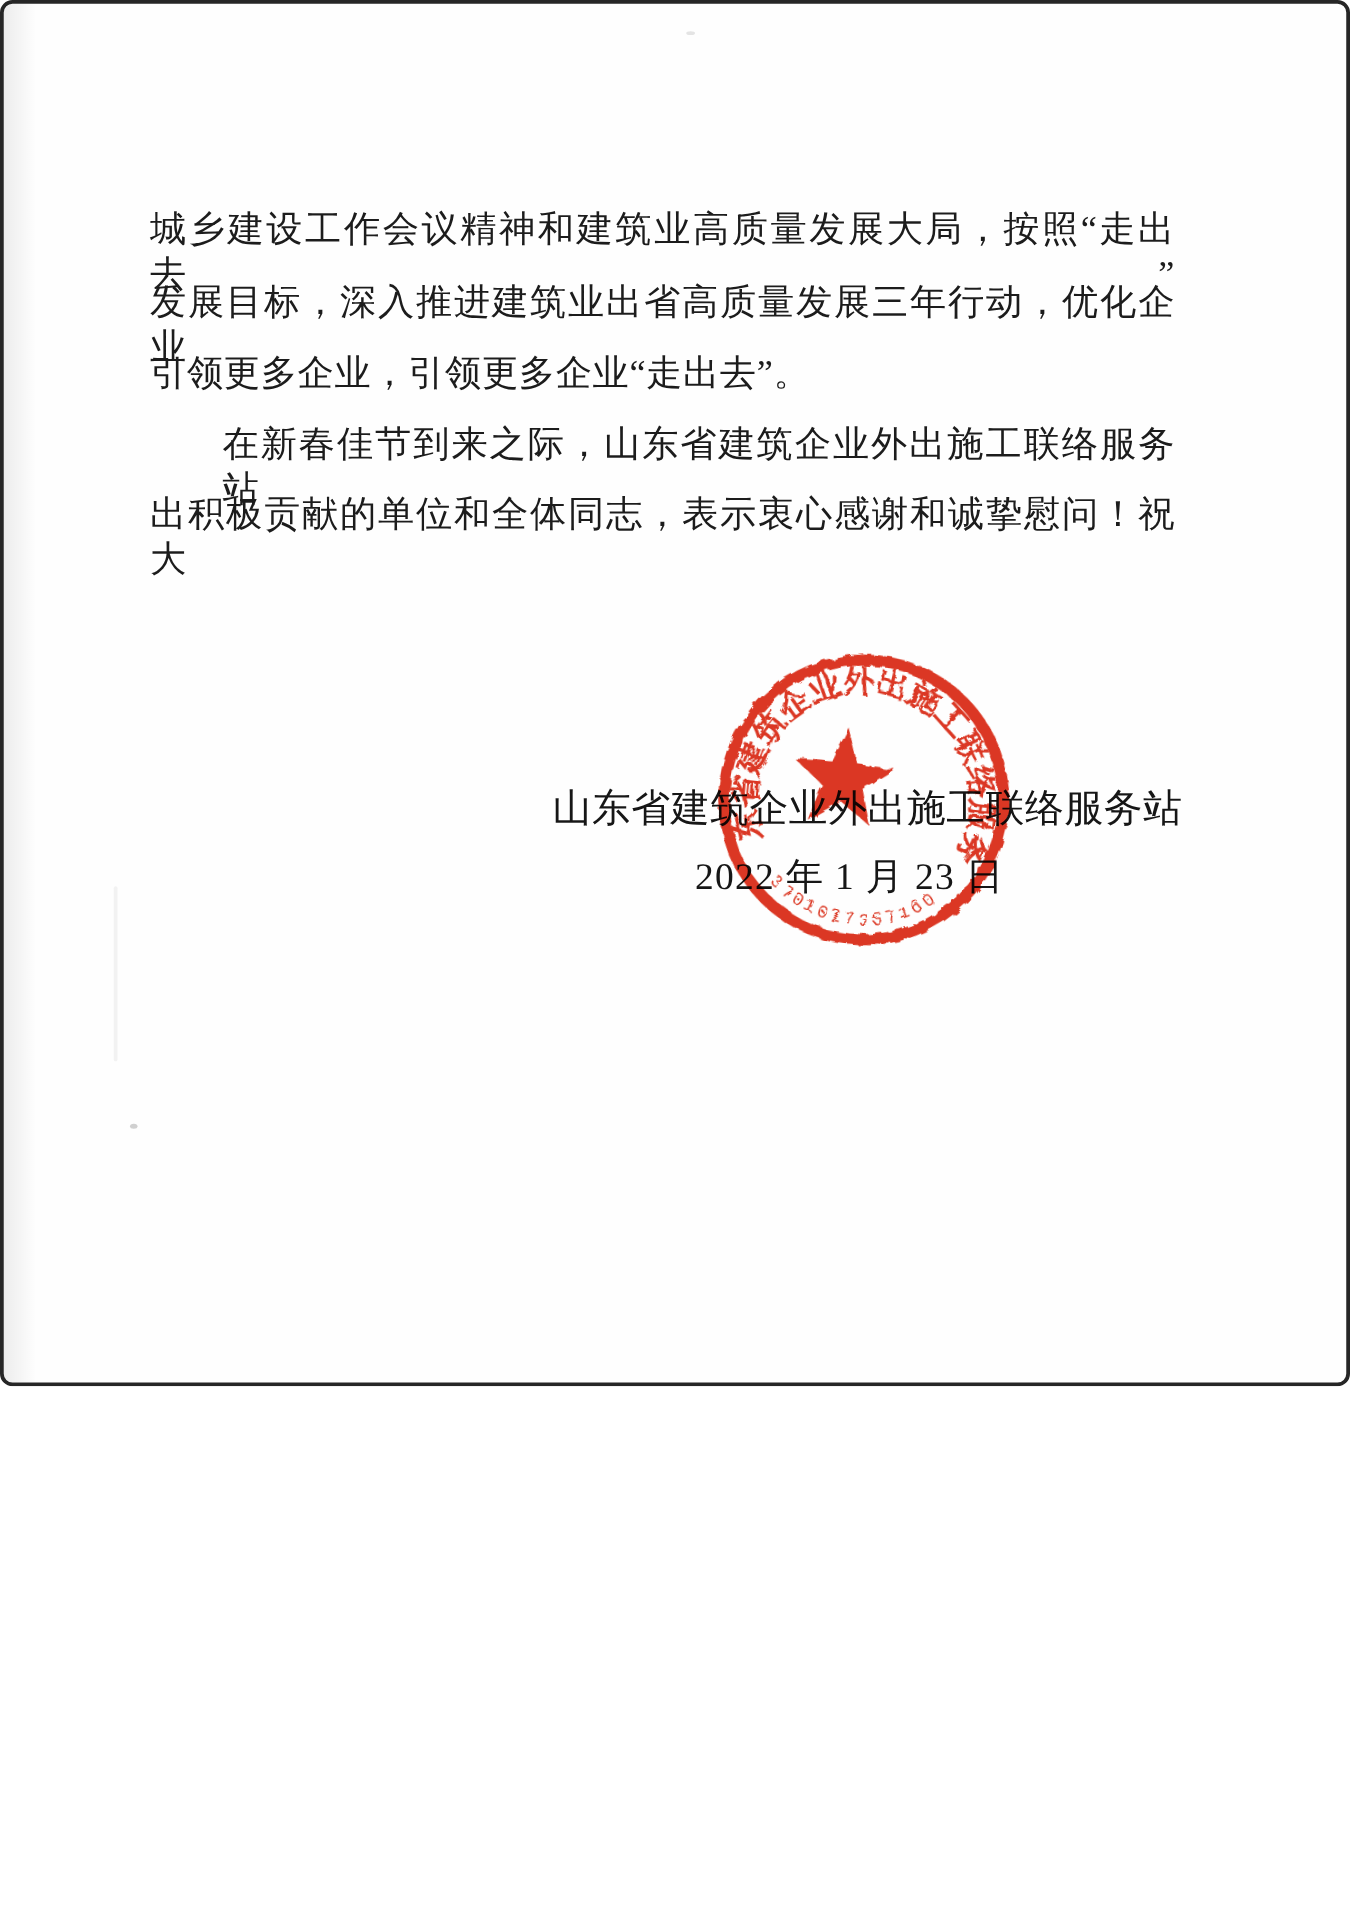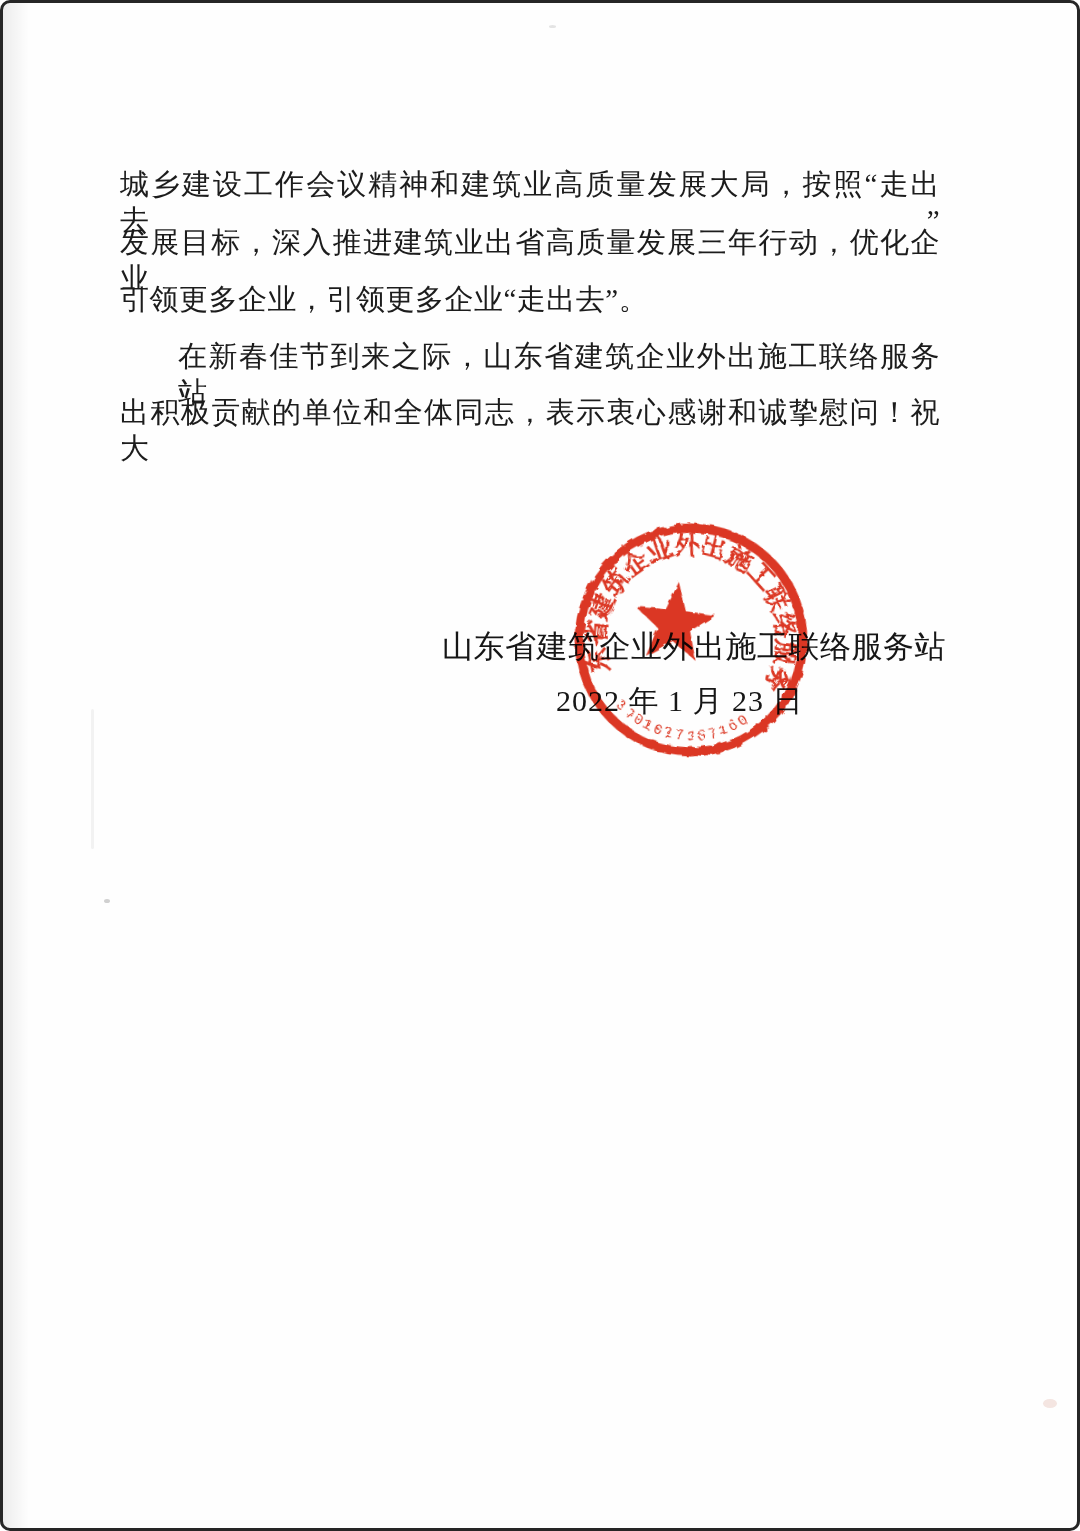--- a/index.html
+++ b/index.html
@@ -4,21 +4,21 @@
 <style>
   html, body {
     margin: 0;
     padding: 0;
     background: #ffffff;
     font-family: "Liberation Serif", "DejaVu Serif", serif;
   }
   .page {
     position: relative;
     width: 1080px;
-    height: 1531px;
+    height: 1109px;
     box-sizing: border-box;
     background: #fefefe;
     border: 3px solid #262626;
     border-radius: 10px;
     overflow: hidden;
     padding-left: 24px;
   }
   
   .page::before {
     content: "";

